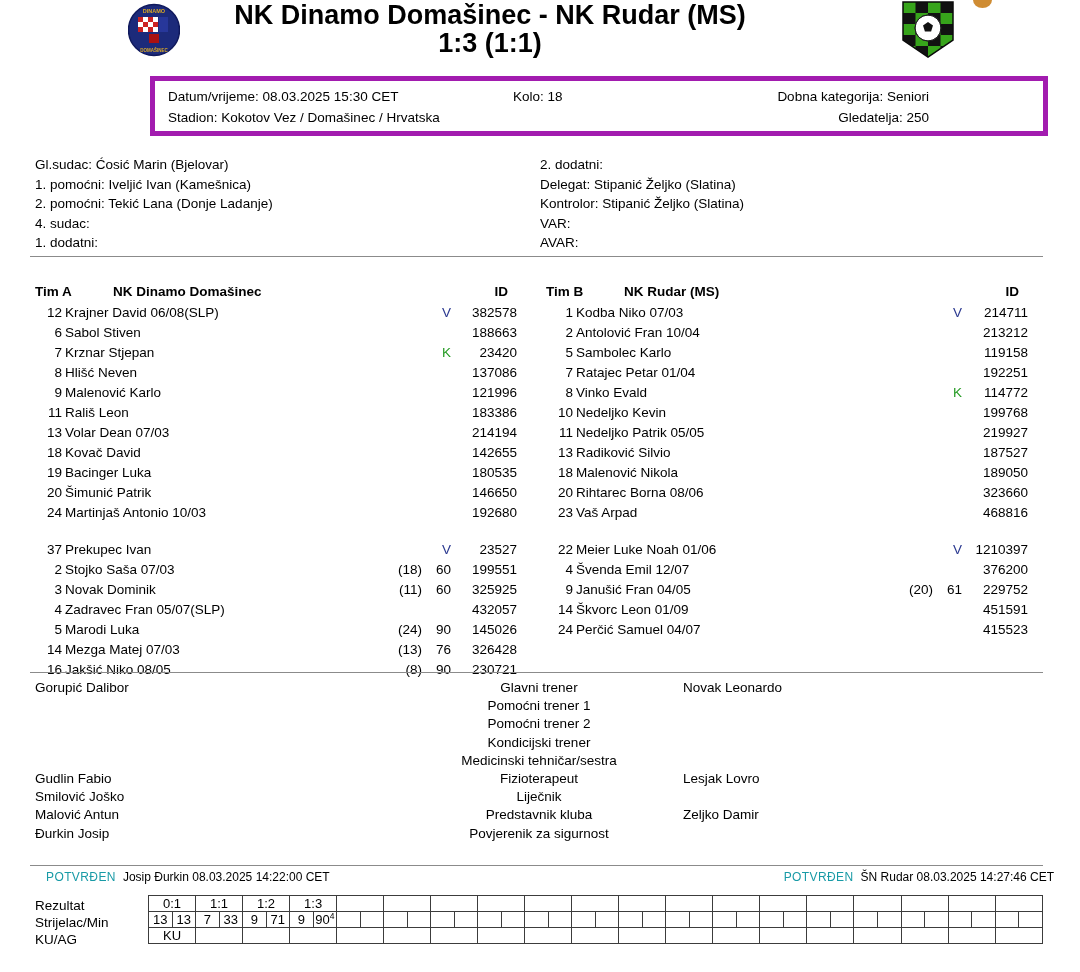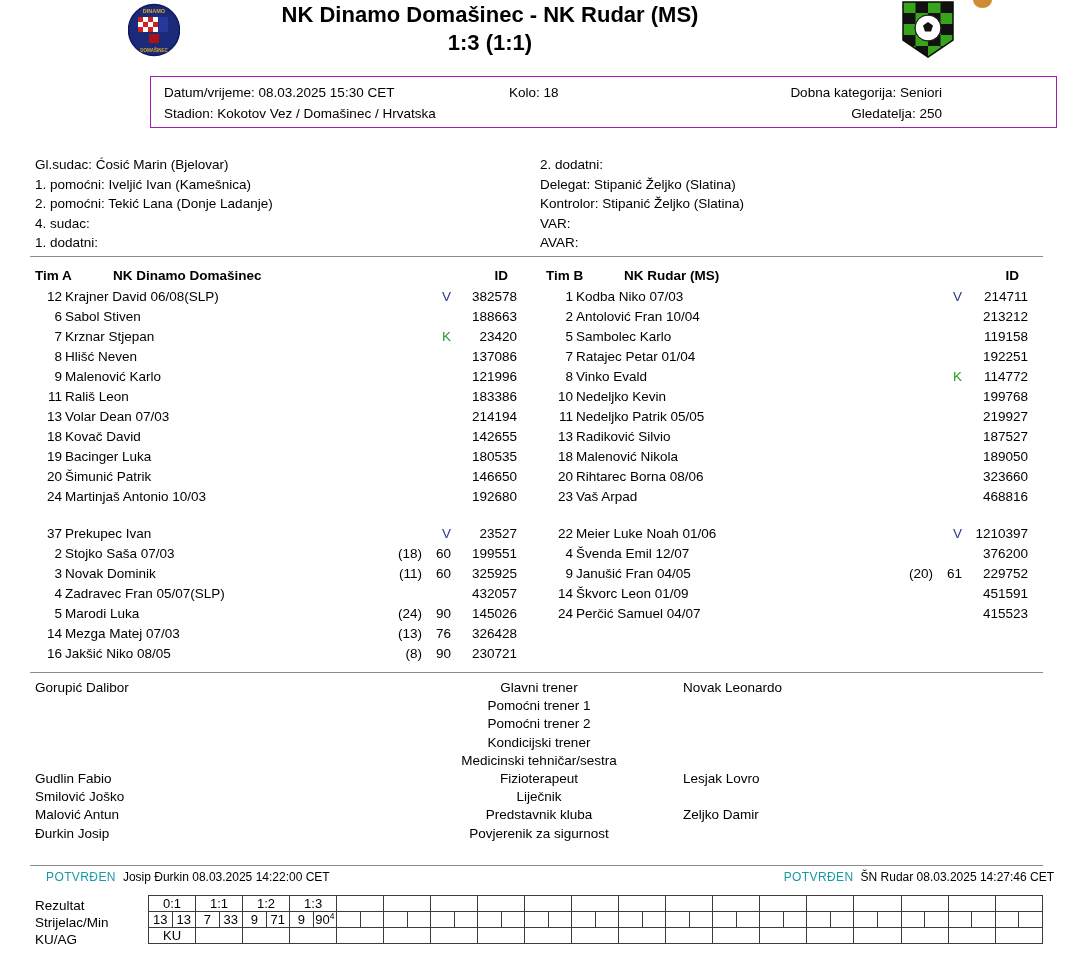--- a/index.html
+++ b/index.html
@@ -1,43 +1,43 @@
 <!DOCTYPE html>
 <html style="--teal: #189aa6; --gk: #2b3990; --cap: #259b24;"><head>
 <meta charset="utf-8">
 <style>
   html,body{margin:0;padding:0;background:#fff;}
   .page{position:relative;width:1080px;height:972px;background:#fff;overflow:hidden;
         font-family:"Liberation Sans",sans-serif;font-size:13.5px;color:#000;}
 
   
   .title-block{position:absolute;left:170px;top:1px;width:640px;text-align:center;
-               font-weight:bold;font-size:22px;line-height:28px;}
+               font-weight:bold;font-size:27px;line-height:28px;}
   .crest-home{position:absolute;left:128px;top:3px;width:52px;height:54px;}
   .crest-away{position:absolute;left:901px;top:1px;width:54px;height:57px;}
   .partial-badge{position:absolute;left:973px;top:-8px;width:19px;height:16px;
                  border-radius:50%;background:#cf8c33;}
 
   
-  .info-box{position:absolute;left:150px;top:76px;width:888px;height:50px;border:1px solid #a21caf;padding-left:17px;}
+  .info-box{position:absolute;left:150px;top:76px;width:888px;height:50px;border:5px solid #a21caf;}
   .info-left{position:absolute;left:13px;top:5px;line-height:21px;white-space:nowrap;}
   .info-round{position:absolute;left:358px;top:5px;line-height:21px;white-space:nowrap;text-align:center;}
   .info-right{position:absolute;right:114px;top:5px;line-height:21px;text-align:right;white-space:nowrap;}
 
   
   .officials{position:absolute;left:35px;top:155px;width:1010px;}
   .off-col{position:absolute;top:0;line-height:19.6px;white-space:nowrap;}
   .off-left{left:0;} .off-right{left:505px;}
 
   .hline{position:absolute;left:30px;width:1013px;border-top:1px solid #8b8b8b;height:0;}
   .hl-1{top:256px;} .hl-2{top:672px;} .hl-3{top:865px;}
 
   
   .teams{position:absolute;left:30px;top:264px;width:1015px;}
-  .team-col{position:absolute;top:0;width:487px;}
+  .team-col{position:absolute;top:16px;width:487px;}
   .team-a{left:0;} .team-b{left:511px;}
   .team-header{display:flex;height:22px;align-items:center;font-weight:bold;}
   .th-tim{width:78px;padding-left:5px;} .th-name{flex:1;} .th-id{width:64px;text-align:right;padding-right:9px;}
   .player-row{display:flex;height:20px;align-items:center;}
   .col-num{width:32px;text-align:right;}
   .col-name{flex:1;padding-left:3px;white-space:nowrap;overflow:hidden;}
   .col-paren{width:40px;text-align:right;}
   .col-min{width:29px;text-align:right;}
   .col-id{width:66px;text-align:right;}
   .bench{margin-top:17px;}

